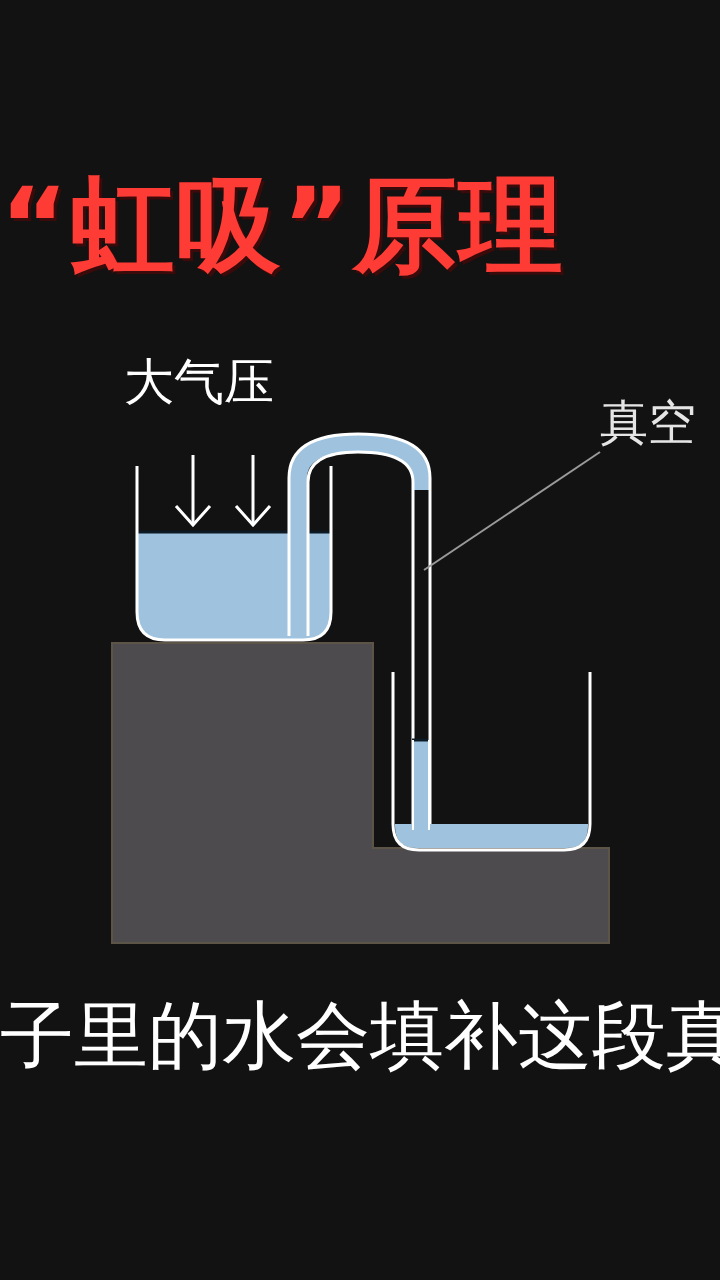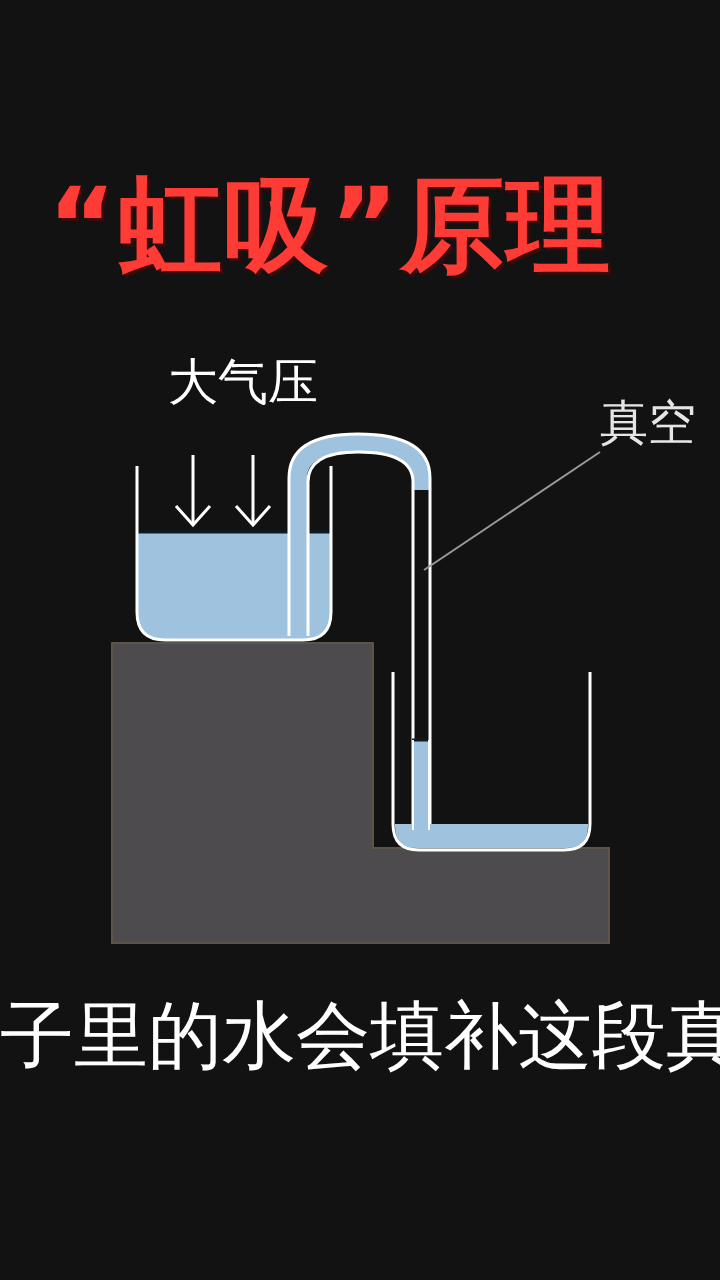--- a/index.html
+++ b/index.html
@@ -4,35 +4,33 @@
 <style>
   html, body { margin: 0; padding: 0; }
   body {
     width: 720px; height: 1280px; overflow: hidden;
     background: #121212;
     position: relative;
     font-family: "DejaVu Sans", sans-serif;
   }
   .title {
     position: absolute; left: 0; top: 150px; width: 660px;
-    text-align: center;
     color: #ff3b35;
     font-family: "DejaVu Sans", sans-serif;
     font-weight: bold;
     font-size: 104px;
     line-height: 150px;
     letter-spacing: 2px;
     text-shadow: 3px 3px 0 #3a0b0a;
     white-space: nowrap;
   }
   .label-atm {
     position: absolute; left: 124px; top: 350px;
     color: #ffffff; font-size: 50px; line-height: 64px;
     white-space: nowrap;
-    margin-left: 44px;
   }
   .label-vac {
     position: absolute; left: 600px; top: 390px;
     color: #e5e5e5; font-size: 48px; line-height: 64px;
     white-space: nowrap;
   }
   .subtitle {
     position: absolute; left: 0; top: 990px;
     color: #ffffff; font-size: 74px; line-height: 90px;
     white-space: nowrap;

